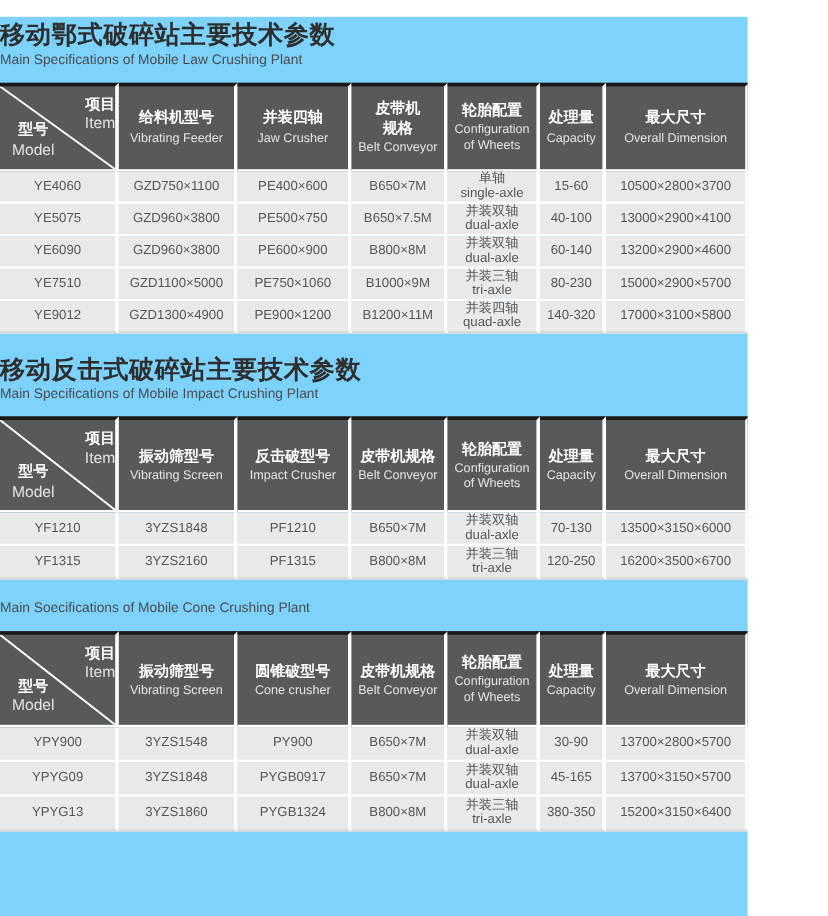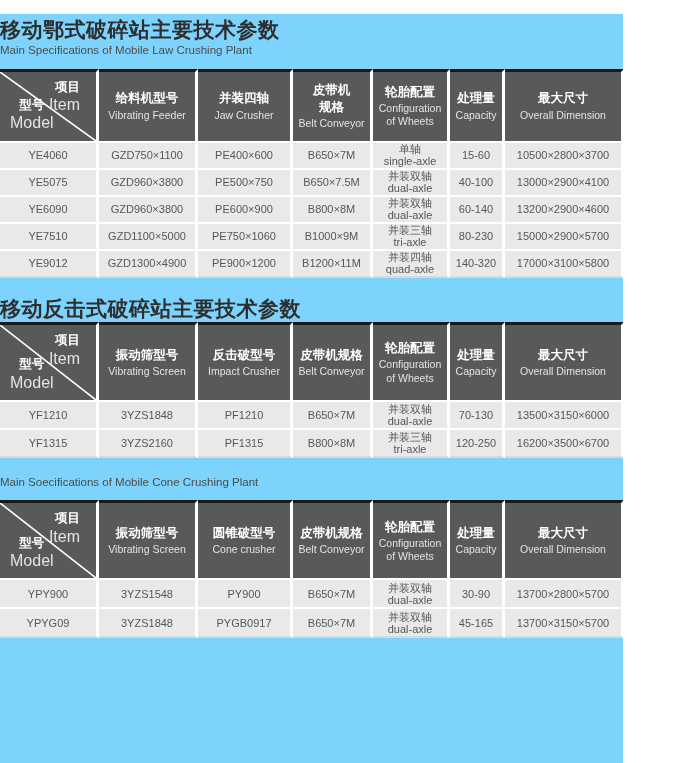--- a/index.html
+++ b/index.html
@@ -27,24 +27,24 @@
   .hdr-en { display: block; font-size: 10.5px; color: #e3e3e3;
             white-space: pre-line; line-height: 1.25; margin-top: 2px; padding: 0 3px; }
 
   .spec-table tbody td { background: #e9e9ea; color: #55565a; font-size: 11px;
       text-align: center; vertical-align: middle; border-bottom: 2px solid #fff; }
   .spec-table tbody tr:last-child td { border-bottom: 2px solid #d9d9d9; }
   td.two-line { font-size: 10.5px; line-height: 1.12; white-space: pre-line; }
 
   .corner { position: relative; }
   .corner svg { position: absolute; left: 0; top: 0; width: 100%; height: 100%; display: block; }
-  .corner-item  { position: absolute; top: 8px; right: 16px; text-align: right; }
+  .corner-item  { position: absolute; top: 8px; right: 0; text-align: right; }
   .corner-model { position: absolute; bottom: 8px; left: 10px; text-align: center; }
   .corner b { display: block; font-size: 12.5px; line-height: 1.25; }
-  .corner .en { display: block; font-size: 16px; color: #e3e3e3; line-height: 1.2; }
+  .corner .en { display: block; font-size: 13px; color: #e3e3e3; line-height: 1.2; }
 
   .sec-jaw    thead th { height: 74px; }
   .sec-impact thead th { height: 80px; }
   .sec-cone   thead th { height: 80px; }
   .sec-jaw    tbody td { height: 27px; }
   .sec-impact tbody td { height: 28px; }
   .sec-cone   tbody td { height: 29px; }
 </style>
 </head>
 <body>
@@ -165,20 +165,21 @@
 quad-axle</td>
             <td>140-320</td>
             <td>17000×3100×5800</td>
             <td>81</td>
           </tr>
         </tbody>
       </table>
     </section>
     <section class="spec-section sec-impact">
       <h2 class="title-zh">移动反击式破碎站主要技术参数</h2>
+      <div class="title-en">Main Specifications of Mobile Impact Crushing Plant</div>
       <table class="spec-table">
         <colgroup>
           <col style="width: 99px;">
           <col style="width: 99px;">
           <col style="width: 95px;">
           <col style="width: 80px;">
           <col style="width: 77px;">
           <col style="width: 55px;">
           <col style="width: 119px;">
           <col style="width: 66px;">
@@ -330,16 +331,27 @@
             <td>YPYG09</td>
             <td>3YZS1848</td>
             <td>PYGB0917</td>
             <td>B650×7M</td>
             <td class="two-line">并装双轴
 dual-axle</td>
             <td>45-165</td>
             <td>13700×3150×5700</td>
             <td>39</td>
           </tr>
+          <tr>
+            <td>YPYG13</td>
+            <td>3YZS1860</td>
+            <td>PYGB1324</td>
+            <td>B800×8M</td>
+            <td class="two-line">并装三轴
+tri-axle</td>
+            <td>380-350</td>
+            <td>15200×3150×6400</td>
+            <td>55</td>
+          </tr>
         </tbody>
       </table>
     </section>
   </div>
 
 </body></html>

